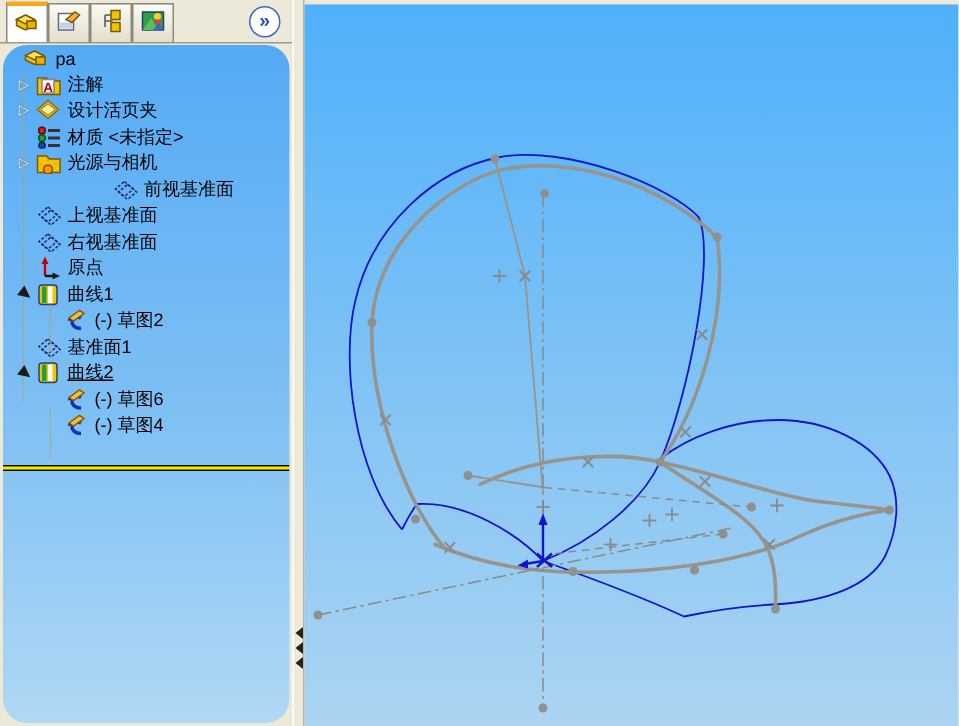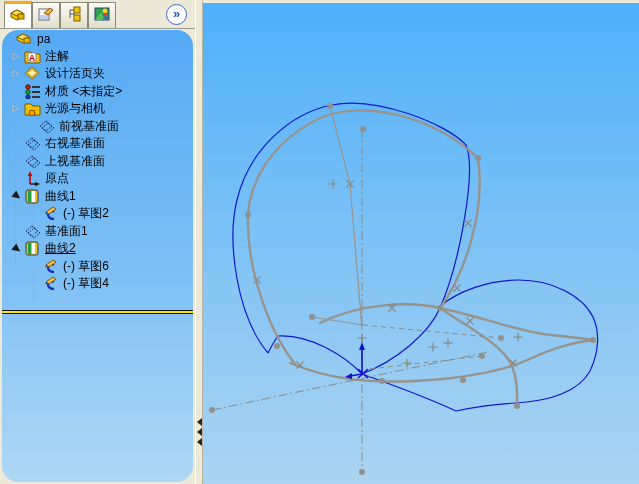--- a/index.html
+++ b/index.html
@@ -150,49 +150,49 @@
           </span>
           <span class="ticon">
             <svg width="17" height="15" viewBox="0 0 17 15">
               <path d="M1 3 h6 l2 2 h7 v9 h-15 z" fill="#F4C400" stroke="#7a5a00"></path>
               <circle cx="8" cy="12" r="3" fill="#FF9800" stroke="#7a4a00"></circle>
               <path d="M8 7 v-2 M4 9 l-2 -1 M12 9 l2 -1" stroke="#FF9800"></path>
             </svg>
           </span>
           <span class="lbl">光源与相机</span>
         </div>
-        <div class="tree-row" style="padding-left: 20px;">
+        <div class="tree-row" style="padding-left: 20px; justify-content: center;">
           <span class="arrow-slot"></span>
           <span class="ticon">
             <svg width="17" height="15" viewBox="0 0 17 15">
               <polygon points="8,2 14,7 8,12 2,7" fill="none" stroke="#1a2a6a" stroke-dasharray="2 1.2"></polygon>
               <polygon points="10,4 16,9 10,14 4,9" fill="none" stroke="#1a2a6a" stroke-dasharray="2 1.2"></polygon>
             </svg>
           </span>
           <span class="lbl">前视基准面</span>
         </div>
         <div class="tree-row" style="padding-left: 6px;">
           <span class="arrow-slot"></span>
           <span class="ticon">
             <svg width="17" height="15" viewBox="0 0 17 15">
               <polygon points="8,2 14,7 8,12 2,7" fill="none" stroke="#1a2a6a" stroke-dasharray="2 1.2"></polygon>
               <polygon points="10,4 16,9 10,14 4,9" fill="none" stroke="#1a2a6a" stroke-dasharray="2 1.2"></polygon>
             </svg>
           </span>
-          <span class="lbl">右视基准面</span>
+          <span class="lbl">上视基准面</span>
         </div>
         <div class="tree-row" style="padding-left: 6px;">
           <span class="arrow-slot"></span>
           <span class="ticon">
             <svg width="17" height="15" viewBox="0 0 17 15">
               <polygon points="8,2 14,7 8,12 2,7" fill="none" stroke="#1a2a6a" stroke-dasharray="2 1.2"></polygon>
               <polygon points="10,4 16,9 10,14 4,9" fill="none" stroke="#1a2a6a" stroke-dasharray="2 1.2"></polygon>
             </svg>
           </span>
-          <span class="lbl">上视基准面</span>
+          <span class="lbl">右视基准面</span>
         </div>
         <div class="tree-row" style="padding-left: 6px;">
           <span class="arrow-slot"></span>
           <span class="ticon">
             <svg width="17" height="15" viewBox="0 0 17 15">
               <path d="M6 13 L6 3" stroke="#C00000" stroke-width="1.6"></path>
               <polygon points="6,0 3.7,5 8.3,5" fill="#C00000"></polygon>
               <path d="M6 13 L13 13" stroke="#1a1a1a" stroke-width="1.6"></path>
               <polygon points="16,13 11,10.7 11,15.3" fill="#1a1a1a"></polygon>
             </svg>

